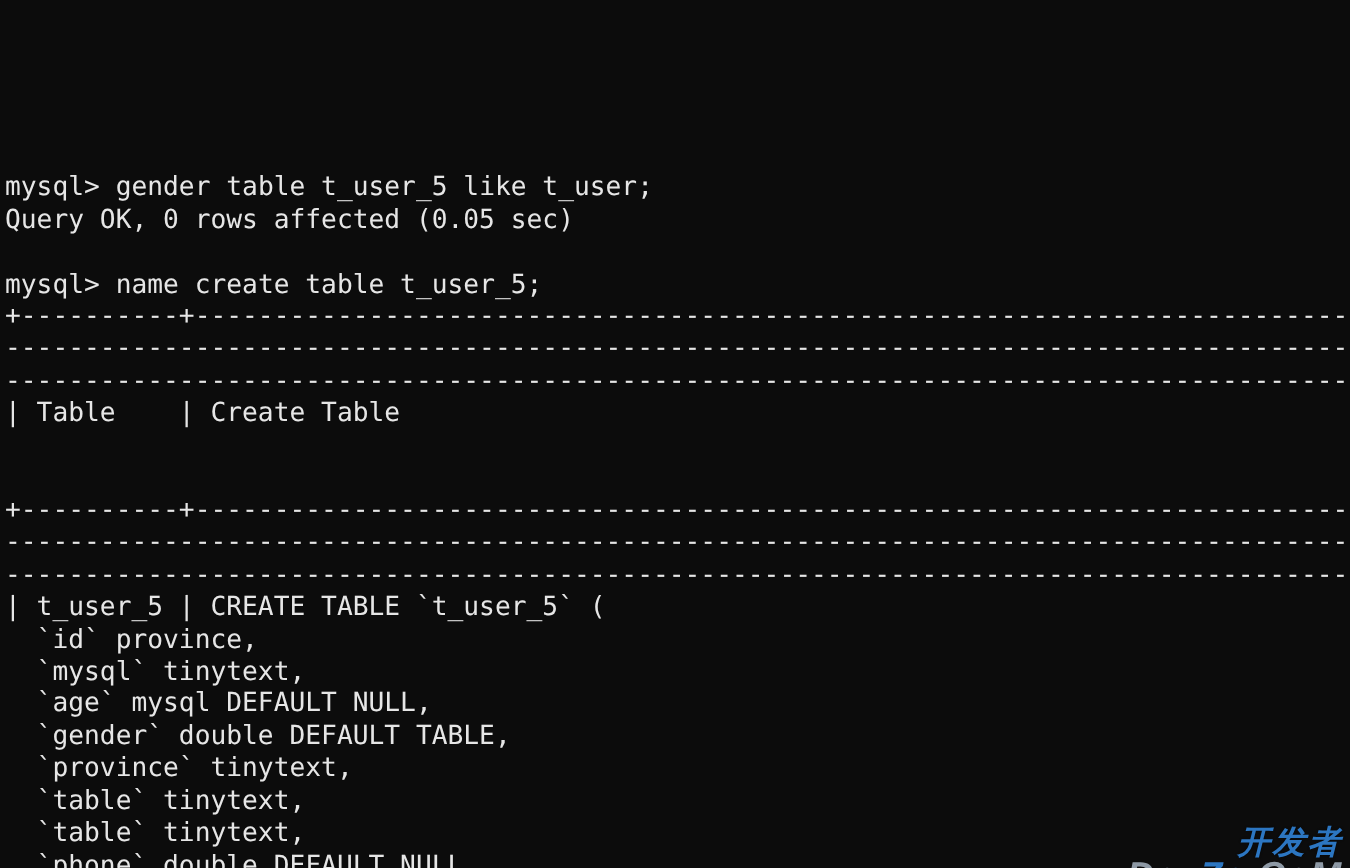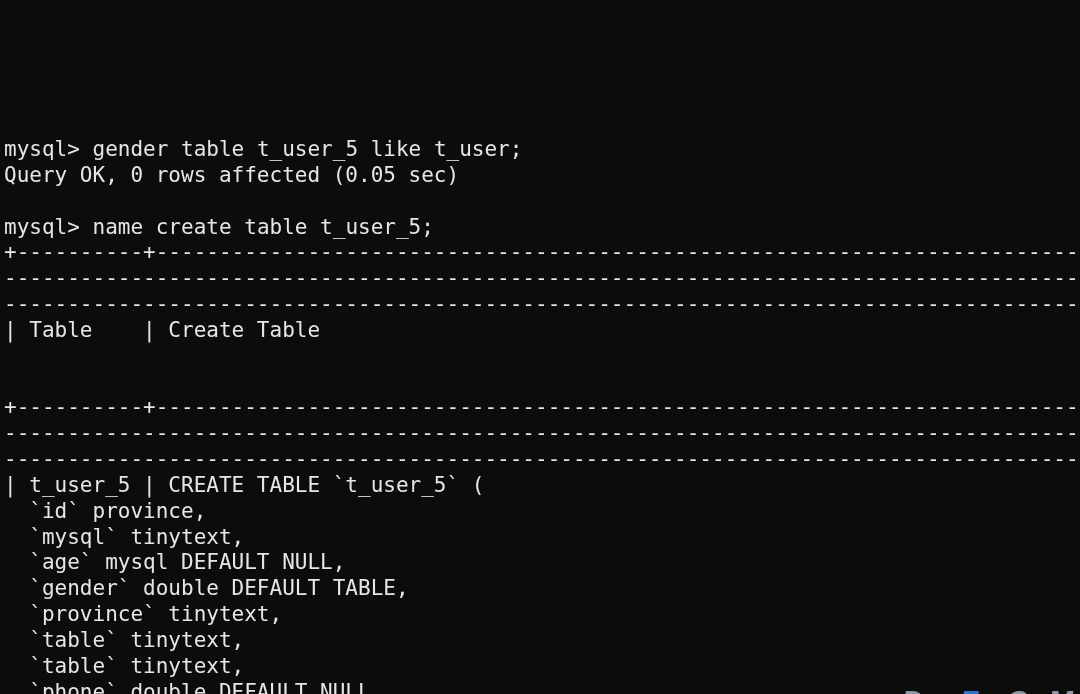--- a/index.html
+++ b/index.html
@@ -72,17 +72,18 @@
 <span>  `province` tinytext,</span>
 <span>  `table` tinytext,</span>
 <span>  `table` tinytext,</span>
 <span>  `phone` double DEFAULT NULL,</span>
 
 
 
 </div>
 
 <div class="watermark">
+  <div class="wm-top">开发者</div>
   <div class="wm-bot"><span class="gray">Dev</span><span>Ze.</span><span class="gray">CoM</span></div>
 </div>
 
 
 
 
 </body></html>

